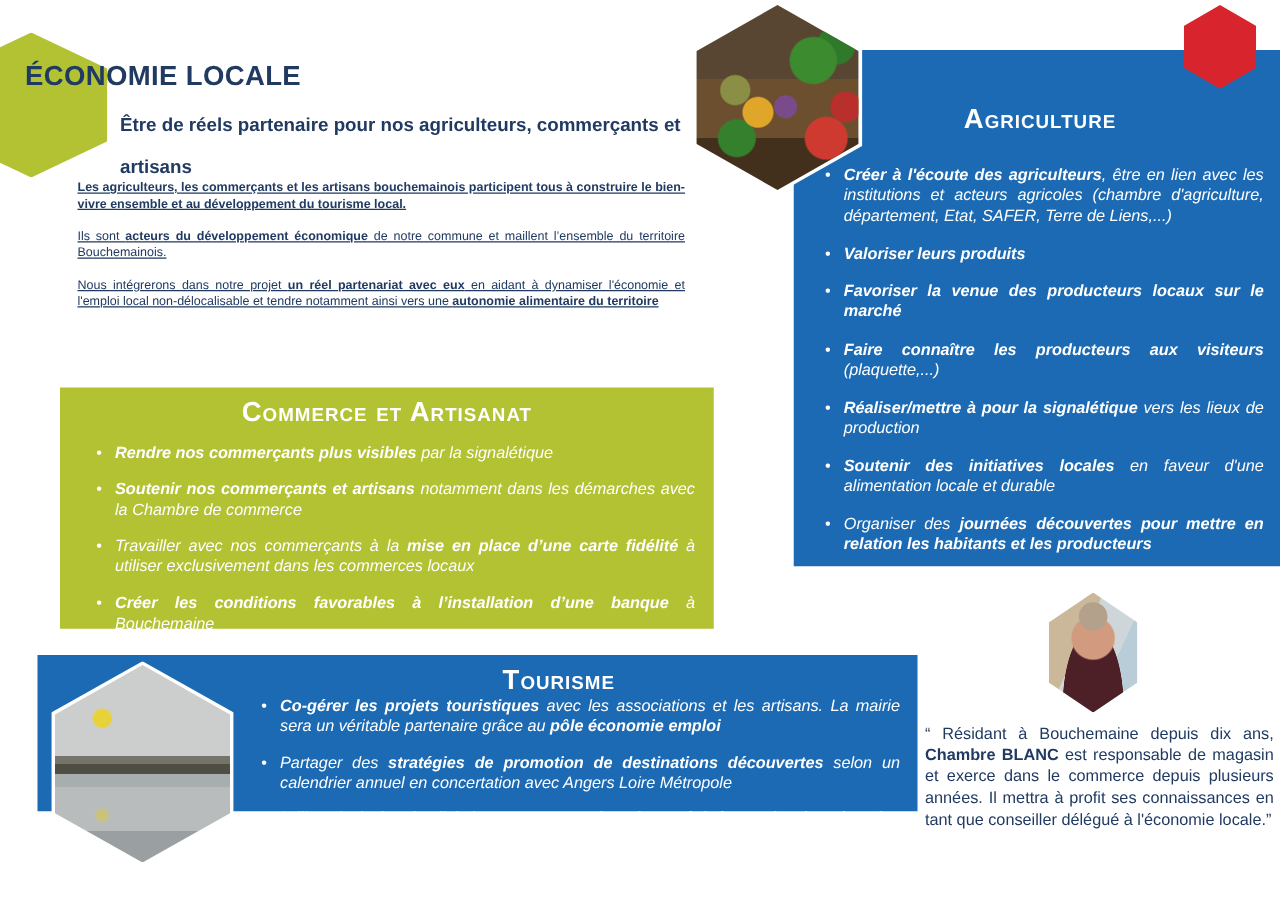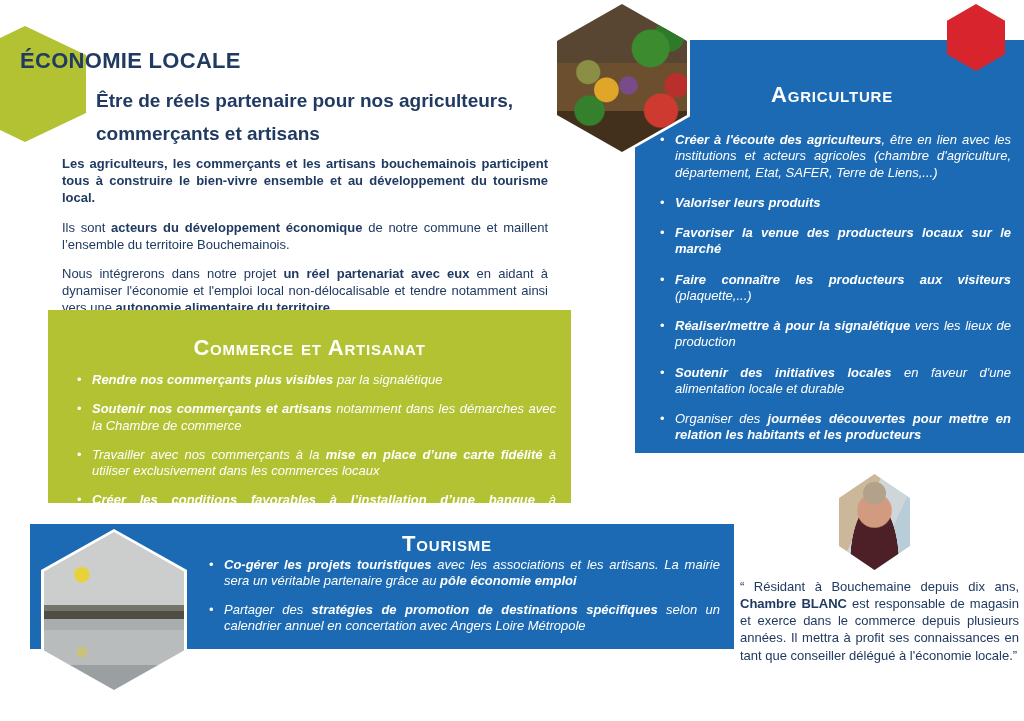--- a/index.html
+++ b/index.html
@@ -22,24 +22,24 @@
   .hex{
     position:absolute;
     clip-path:polygon(50% 0%,100% 25%,100% 75%,50% 100%,0% 75%,0% 25%);
   }
   
   #hex-green{left:-36px;top:26px;width:122px;height:116px;background:var(--green,#b2c233);z-index:1;}
   #hex-red{left:947px;top:4px;width:58px;height:67px;background:var(--red,#d8252d);z-index:4;}
 
   
   #page-title{left:20px;top:48px;font-size:22px;font-weight:bold;letter-spacing:.3px;z-index:2;}
-  #page-subtitle{left:96px;top:84px;width:462px;font-size:19px;font-weight:bold;line-height:33px;z-index:2;}
+  #page-subtitle{left:96px;top:84px;width:462px;font-size:15px;font-weight:bold;line-height:33px;z-index:2;}
 
   
-  #intro{left:62px;top:156px;width:486px;font-size:13px;line-height:1.3;text-align:justify;}
+  #intro{left:62px;top:144px;width:486px;font-size:10px;line-height:1.3;text-align:justify;text-decoration:underline;}
   #intro p{margin:0 0 13px;}
   .b{font-weight:bold;}
 
   
   .section-title{
     text-align:center;
     font-variant:small-caps;
     font-weight:600;
     font-size:22px;
     letter-spacing:.8px;
@@ -47,21 +47,21 @@
   }
   ul.bullets{
     list-style:none;margin:0;padding:0;
     font-style:italic;font-size:13px;line-height:1.25;
     text-align:justify;color:#fff;
   }
   ul.bullets li{position:relative;padding-left:17px;}
   ul.bullets li::before{content:"\2022";position:absolute;left:2px;font-style:normal;}
 
   
-  #commerce-box{left:48px;top:310px;width:523px;height:193px;background:var(--green,#b2c233);z-index:1;padding-top:25px;}
+  #commerce-box{left:48px;top:310px;width:523px;height:193px;background:var(--green,#b2c233);z-index:1;padding-top:7px;}
   #commerce-box ul.bullets{margin-top:11px;padding:0 15px 0 27px;}
   #commerce-box ul.bullets li{margin-bottom:13px;font-style:italic;}
 
   
   #agri-box{left:635px;top:40px;width:394px;height:413px;background:var(--blue,#1b6ab3);z-index:1;}
   #agri-box .section-title{margin-top:42px;}
   #agri-box ul.bullets{margin-top:24px;padding:0 18px 0 23px;}
   #agri-box ul.bullets li{margin-bottom:14px;}
 
   
@@ -143,21 +143,21 @@
       <li><span>Organiser des </span><span class="b">journées découvertes pour mettre en relation les habitants et les producteurs</span></li>
     </ul>
 </div>
 <div class="hex hex-frame" id="veg-frame"></div>
 <div class="hex" id="veg-photo"></div>
 
 <div class="abs" id="tour-box">
   <div class="section-title">Tourisme</div>
   <ul class="bullets">
       <li><span class="b">Co-gérer les projets touristiques</span><span> avec les associations et les artisans. La mairie sera un véritable partenaire grâce au </span><span class="b">pôle économie emploi</span></li>
-      <li><span>Partager des </span><span class="b">stratégies de promotion de destinations spécifiques</span><span> selon un calendrier annuel en concertation avec Angers Loire Métropole</span></li>
+      <li><span>Partager des </span><span class="b">stratégies de promotion de destinations découvertes</span><span> selon un calendrier annuel en concertation avec Angers Loire Métropole</span></li>
       <li><span>Utiliser le levier du digital pour </span><span class="b">comprendre plus précisément les besoins des touristes</span><span> et ainsi la consommation touristique à Bouchemaine</span></li>
     </ul>
 </div>
 <div class="hex hex-frame" id="tour-frame"></div>
 <div class="hex" id="tour-photo"></div>
 
 <div class="hex" id="portrait-photo"></div>
 <div class="abs" id="quote"><span>“ Résidant à Bouchemaine depuis dix ans, </span><span class="b">Chambre BLANC</span><span> est responsable de magasin et exerce dans le commerce depuis plusieurs années. Il mettra à profit ses connaissances en tant que conseiller délégué à l'économie locale.”</span></div>
 
 </body></html>

